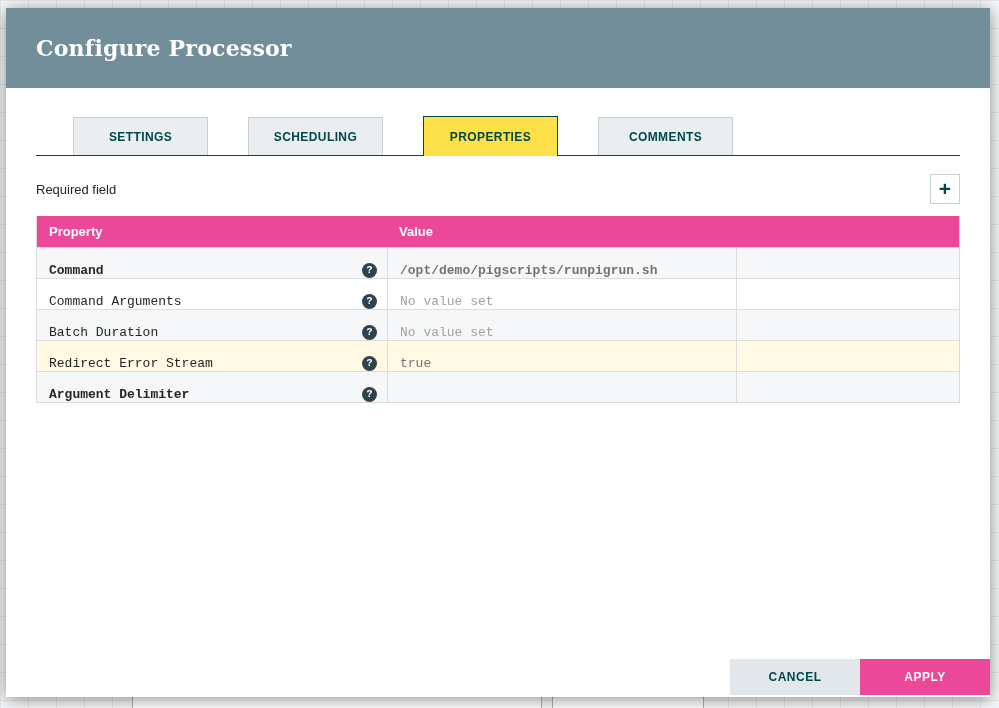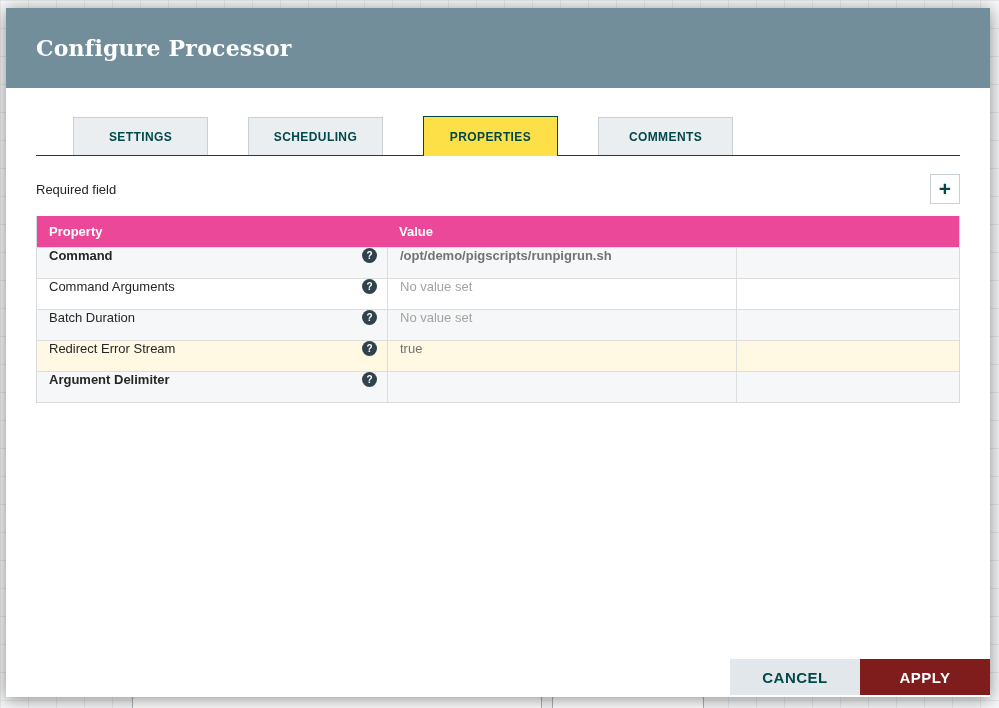--- a/index.html
+++ b/index.html
@@ -66,43 +66,43 @@
   .ptable{margin-top:10px;border:1px solid #d7dbde;border-top:none;font-size:13px;}
   .thead{
     display:flex;background:#ec4899;color:#fff;height:31px;align-items:center;
     font-weight:700;
   }
   .thead .hcell-prop{width:350px;padding-left:12px;box-sizing:border-box;}
   .thead .hcell-val{width:350px;padding-left:12px;box-sizing:border-box;}
   .trow{display:flex;height:30px;border-top:1px solid #ddd;background:#fff;align-items:stretch;}
   .trow:nth-child(even){background:#f6f7f8;}
   .trow.highlight{background:#fff8e3;}
-  .cell{display:flex;align-items:flex-start;box-sizing:border-box;}
+  .cell{display:flex;align-items:flex-end;box-sizing:border-box;font-family:Liberation Mono, monospace;}
   .cell.prop{width:350px;padding:0 10px 0 12px;justify-content:space-between;color:#262626;}
   .cell.val{width:350px;padding-left:12px;border-left:1px solid #ddd;border-right:1px solid #ddd;color:#737373;}
   .trow.req .prop-label{font-weight:700;}
   .cell.val.bold{font-weight:700;}
   .cell.val.placeholder{color:#a3a3a3;}
   .cell.extra{flex:1 1 auto;}
   .help{
     width:15px;height:15px;border-radius:50%;background:#30434d;color:#fff;
     display:inline-flex;align-items:center;justify-content:center;
     font-size:10px;font-weight:700;flex:0 0 auto;cursor:pointer;
   }
 
   
   .dialog-footer{
     position:absolute;right:0;bottom:2px;display:flex;
   }
   .btn{
-    min-width:130px;height:36px;border:none;font-size:15px;font-weight:700;
+    min-width:130px;height:36px;border:none;font-size:12px;font-weight:700;
     letter-spacing:0.5px;cursor:pointer;font-family:"Liberation Sans",sans-serif;
   }
   .btn-cancel{background:#e1e7ea;color:#004849;}
-  .btn-apply{background:#7f1d1d;color:#ffffff;}
+  .btn-apply{background:#ec4899;color:#ffffff;}
 </style>
 </head>
 <body>
 
 <div class="canvas-fragment frag-a"></div>
 <div class="canvas-fragment frag-b"></div>
 
 <div class="dialog">
 
   <div class="dialog-header">

